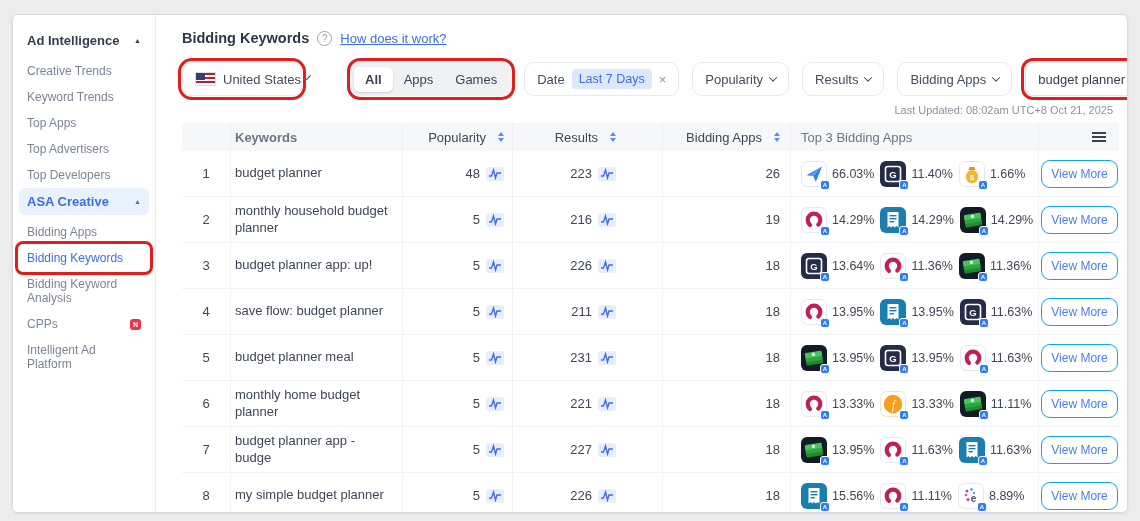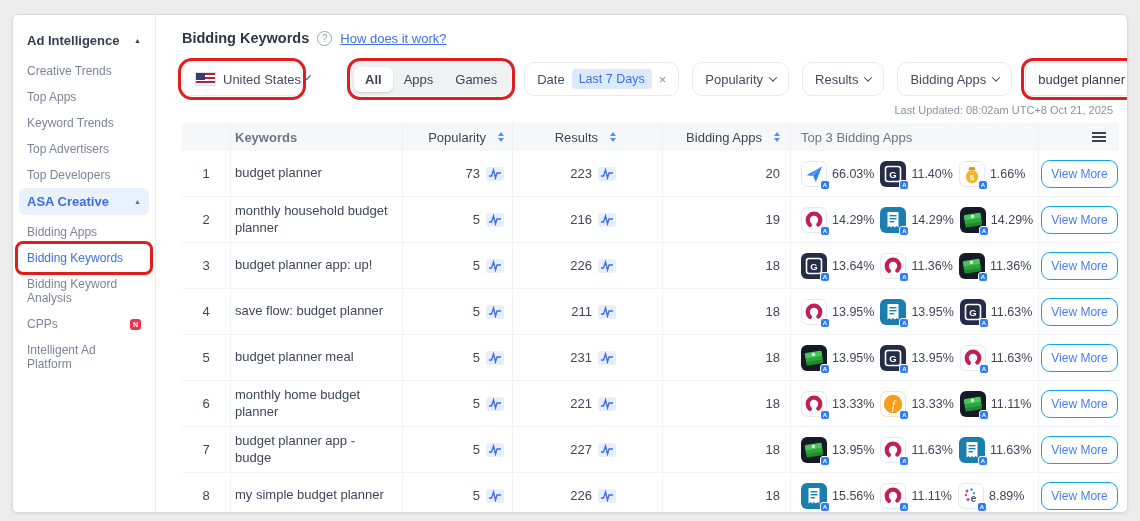--- a/index.html
+++ b/index.html
@@ -120,24 +120,24 @@
 
   <aside class="sidebar">
     <div class="side-section-header">
       <span>Ad Intelligence</span>
       <span class="tri-up">▲</span>
     </div>
     <div class="side-item">
       <span>Creative Trends</span>
     </div>
     <div class="side-item">
+      <span>Keyword Trends</span>
+    </div>
+    <div class="side-item">
       <span>Top Apps</span>
-    </div>
-    <div class="side-item">
-      <span>Keyword Trends</span>
     </div>
     <div class="side-item">
       <span>Top Advertisers</span>
     </div>
     <div class="side-item">
       <span>Top Developers</span>
     </div>
     <div class="side-section-header active">
       <span>ASA Creative</span>
       <span class="tri-up">▲</span>
@@ -241,37 +241,37 @@
             </span>
         </div>
       </div>
       <div>
   <div class="trow">
     <div class="cell c-index">1</div>
     <div class="cell c-keyword">
               <span>budget planner</span>
             </div>
     <div class="cell c-num c-pop">
-      <span>73</span>
+      <span>48</span>
       <span class="spark">
         <svg width="14" height="12" viewBox="0 0 14 12">
                   <polyline points="1,8 3.5,8 5.5,2 7.5,10 9,5 13,5" fill="none" stroke="#3d6fe0" stroke-width="1.4"></polyline>
                 </svg>
       </span>
     </div>
     <div class="cell c-num c-res">
       <span>223</span>
       <span class="spark">
         <svg width="14" height="12" viewBox="0 0 14 12">
                   <polyline points="1,8 3.5,8 5.5,2 7.5,10 9,5 13,5" fill="none" stroke="#3d6fe0" stroke-width="1.4"></polyline>
                 </svg>
       </span>
     </div>
     <div class="cell c-num c-bid">
-      <span>20</span>
+      <span>26</span>
     </div>
     <div class="cell c-top3">
               <span class="app-chip">
                 <span class="app-icon">
                   <svg viewBox="0 0 26 26">
                     <rect x="0.5" y="0.5" width="25" height="25" rx="6" fill="#fff" stroke="#e4e7ec"></rect>
                     <path d="M5.5 14.2 L21 5.5 L14.8 21 L12.3 14.9 Z" fill="#2f80ed"></path>
                     <path d="M12.3 14.9 L21 5.5 L9.8 13.4 Z" fill="#5ea3f7"></path>
                   </svg>
                   <span class="as-badge">A</span>

